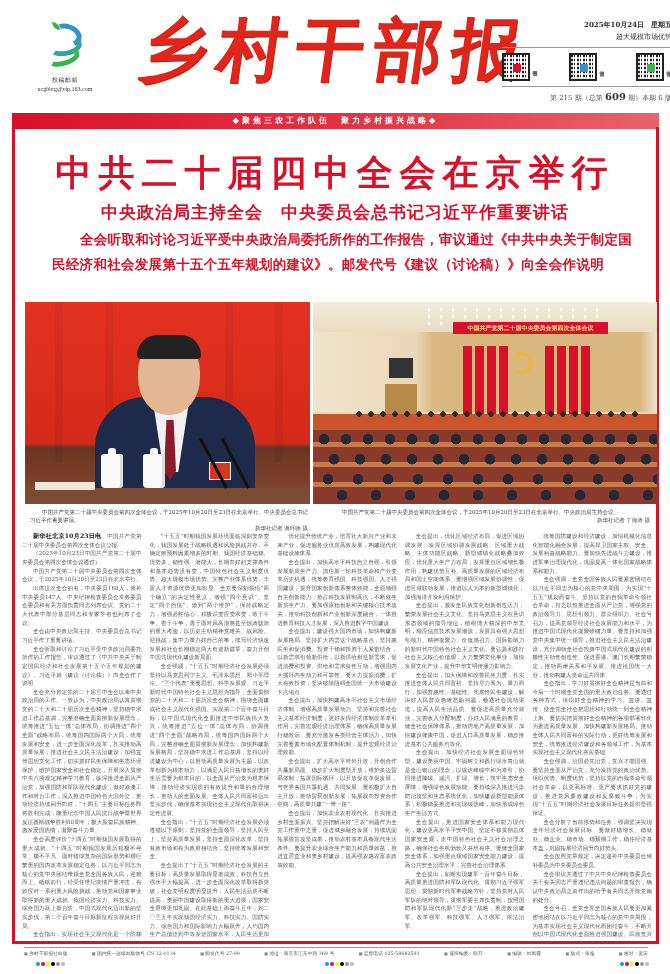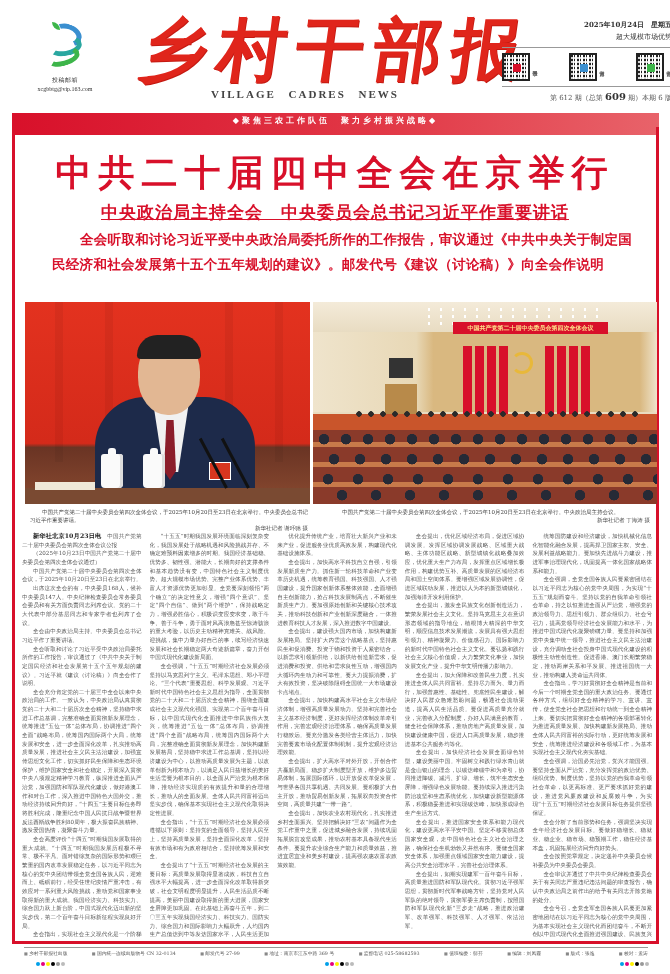--- a/index.html
+++ b/index.html
@@ -31,32 +31,32 @@
       repeating-linear-gradient(90deg, #222 0 2px, #fff 2px 3px, #222 3px 4px, #fff 4px 6px),
       #fff; position: relative; border: 2px solid #222; }
   .qr-code::after { content: ""; position: absolute; left: 0; top: 0; right: 0; bottom: 0;
       background: repeating-linear-gradient(0deg, rgba(255,255,255,0.8) 0 2px, transparent 2px 4px); }
   .qr-code .center { position: absolute; left: 9px; top: 9px; width: 8px; height: 8px; z-index: 2; border-radius: 1px; }
   .qr-label { writing-mode: vertical-rl; font-size: 5px; color: #555; line-height: 6px; }
   .issue-line { font-size: 7px; text-align: right; color: #555; margin-top: 4px; }
   .issue-line b { font-size: 10px; color: #333; }
 
   
-  .slogan-bar { position: absolute; left: 12px; top: 113px; width: 647px; height: 22px;
+  .slogan-bar { position: absolute; left: 12px; top: 113px; width: 647px; height: 16px;
       background: linear-gradient(90deg, #d8102a 0%, #e23a48 60%, #e8636a 100%); color: #fff;
       font-size: 8px; font-weight: bold; text-align: center; line-height: 14px; letter-spacing: 3px; }
 
   
   .frame { position: absolute; left: 12px; top: 127px; width: 647px; height: 817px; border: 3px solid #d8102a; border-top: none; }
 
   
   .headline { position: absolute; left: 20px; top: 150px; width: 630px; text-align: center;
       font-family: "DejaVu Sans", sans-serif; font-weight: bold; font-size: 36px; color: #d8102a; letter-spacing: 7px; line-height: 46px; }
   .subhead { position: absolute; left: 20px; top: 200px; width: 630px; text-align: center;
-      font-family: "DejaVu Sans", sans-serif; font-weight: bold; font-size: 17px; color: #d8102a; letter-spacing: 1px; line-height: 24px; text-decoration: underline; }
+      font-family: "DejaVu Sans", sans-serif; font-weight: bold; font-size: 17px; color: #d8102a; letter-spacing: 1px; line-height: 24px; }
   .deck { position: absolute; left: 52px; top: 227px; width: 580px; font-weight: bold; font-size: 13.5px; color: #d8102a; line-height: 25px; text-indent: 28px; letter-spacing: 0.3px; }
 
   
   .photo { position: absolute; overflow: hidden; }
   .photo-left { left: 25px; top: 302px; width: 285px; height: 202px; background: linear-gradient(180deg, #e3321f 0%, #d42a1a 70%, #6a3424 72%, #8a4a30 100%); }
   .photo-right { left: 313px; top: 302px; width: 344px; height: 202px; background: #e9dcc0; }
 
   
   .curtain-fold { position: absolute; top: 0; width: 8px; height: 160px; background: rgba(0,0,0,0.05); }
   .speaker-body { position: absolute; left: 70px; top: 95px; width: 160px; height: 100px; background: #1d2a4a; border-radius: 50px 50px 0 0; }
@@ -115,21 +115,20 @@
         <span class="sw sw2"></span>
         <span class="sw sw3"></span>
         <span class="sprout"></span>
     </div>
     <div class="logo-caption">投稿邮箱</div>
     <div class="logo-email">xcgbbtg@vip.163.com</div>
   </div>
 
   <div class="title-block">
     <div class="paper-title">乡村干部报</div>
-    <div class="paper-subtitle">VILLAGE CADRES NEWS</div>
   </div>
 
   <div class="dateblock">
     <div class="date-line">2025年10月24日　星期五</div>
     <div class="lunar-line">超大规模市场优势</div>
     <div class="qr-row">
       <div class="qr-item">
         <div class="qr-code">
             <span class="center" style="background:#d8102a"></span>
           </div>
@@ -142,21 +141,21 @@
         <span class="qr-label">官方微博</span>
       </div>
       <div class="qr-item">
         <div class="qr-code">
             <span class="center" style="background:#3db54a"></span>
           </div>
         <span class="qr-label">官方微信</span>
       </div>
     </div>
     <div class="issue-line">
-      <span>第 612 期（总第</span>
+      <span>第 215 期（总第</span>
       <b>609</b>
       <span>期）本期 6 版</span>
     </div>
   </div>
 </header>
 
 <div class="slogan-bar">◆聚焦三农工作队伍　聚力乡村振兴战略◆</div>
 <div class="frame"></div>
 
 <h1 class="headline">中共二十届四中全会在京举行</h1>

